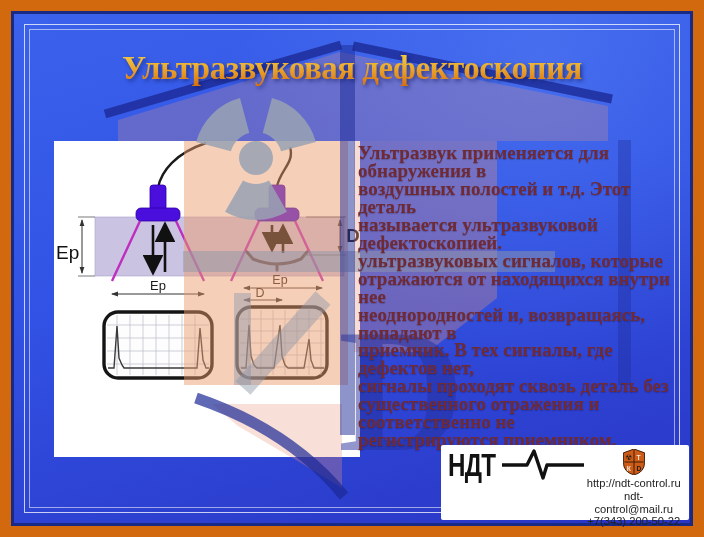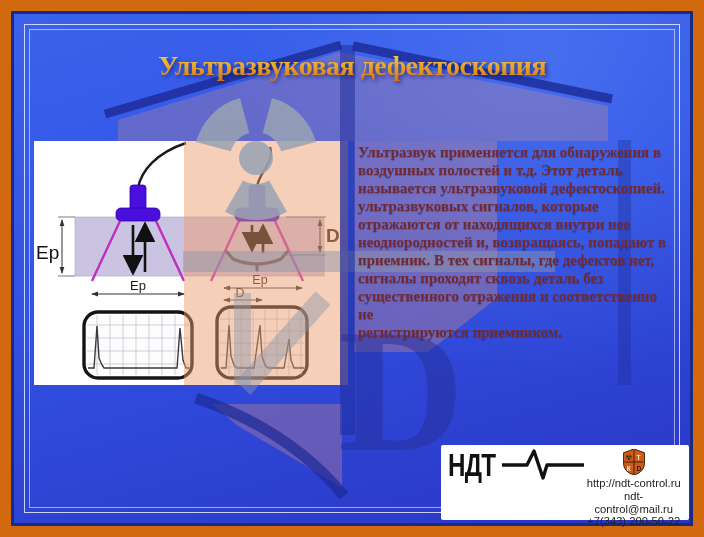--- a/index.html
+++ b/index.html
@@ -5,28 +5,28 @@
   html,body{margin:0;padding:0;background:#222;}
   .slide{position:relative;width:704px;height:537px;background:#d2690f;overflow:hidden;
          font-family:"Liberation Sans",sans-serif;}
   .navy-edge{position:absolute;inset:11px;background:#182a84;}
   .bg{position:absolute;inset:14px;
       background:radial-gradient(circle at 78% 10%, rgba(110,160,255,.30), rgba(0,0,0,0) 45%),
                  linear-gradient(165deg,#3b62ec 0%,#3152e4 45%,#2a35c4 100%);}
   .frame1{position:absolute;inset:24px;border:1px solid rgba(255,255,255,.75);}
   .frame2{position:absolute;inset:29px;border:1px solid rgba(255,255,255,.55);}
   .title{position:absolute;left:0;right:0;top:50px;text-align:center;z-index:6;
-         font-family:"Liberation Serif",serif;font-weight:bold;font-size:28px;letter-spacing:-0.5px;
+         font-family:"Liberation Serif",serif;font-weight:bold;font-size:33px;letter-spacing:-0.5px;
          background:linear-gradient(180deg,#f4d84e 0%,#eaa72c 50%,#d56c10 100%);
          -webkit-background-clip:text;background-clip:text;color:transparent;
          filter:drop-shadow(2px 2px 2px rgba(12,22,90,.6));}
-  .panel{position:absolute;left:34px;top:141px;width:306px;height:244px;background:#fff;z-index:2;}
+  .panel{position:absolute;left:54px;top:141px;width:306px;height:316px;background:#fff;z-index:2;}
   .watermark{position:absolute;left:0;top:0;z-index:3;pointer-events:none;}
   .bodytext{position:absolute;left:358px;top:144px;width:318px;z-index:6;
-            font-family:"Liberation Serif",serif;font-weight:bold;font-size:15px;
+            font-family:"Liberation Serif",serif;font-weight:bold;font-size:19px;
             line-height:17.95px;color:#702a34;text-shadow:0 1px 1px rgba(20,10,40,.25);}
   .footer{position:absolute;left:441px;top:445px;width:248px;height:75px;background:#ffffff;
           border-radius:2px;z-index:7;display:flex;align-items:flex-start;}
   .brand{padding:3px 0 0 7px;color:#121212;line-height:1;}
   .brand-row{display:flex;align-items:center;height:34px;}
   .brand-big{display:inline-block;font-weight:bold;font-size:31px;transform:scaleX(.78);
              transform-origin:left center;letter-spacing:-1px;white-space:nowrap;}
   .contact{margin-left:auto;padding:4px 8px 0 0;width:112px;text-align:center;color:#222;
            font-size:11.2px;line-height:12.8px;}
   .contact .icon{height:26px;margin-bottom:2px;}

